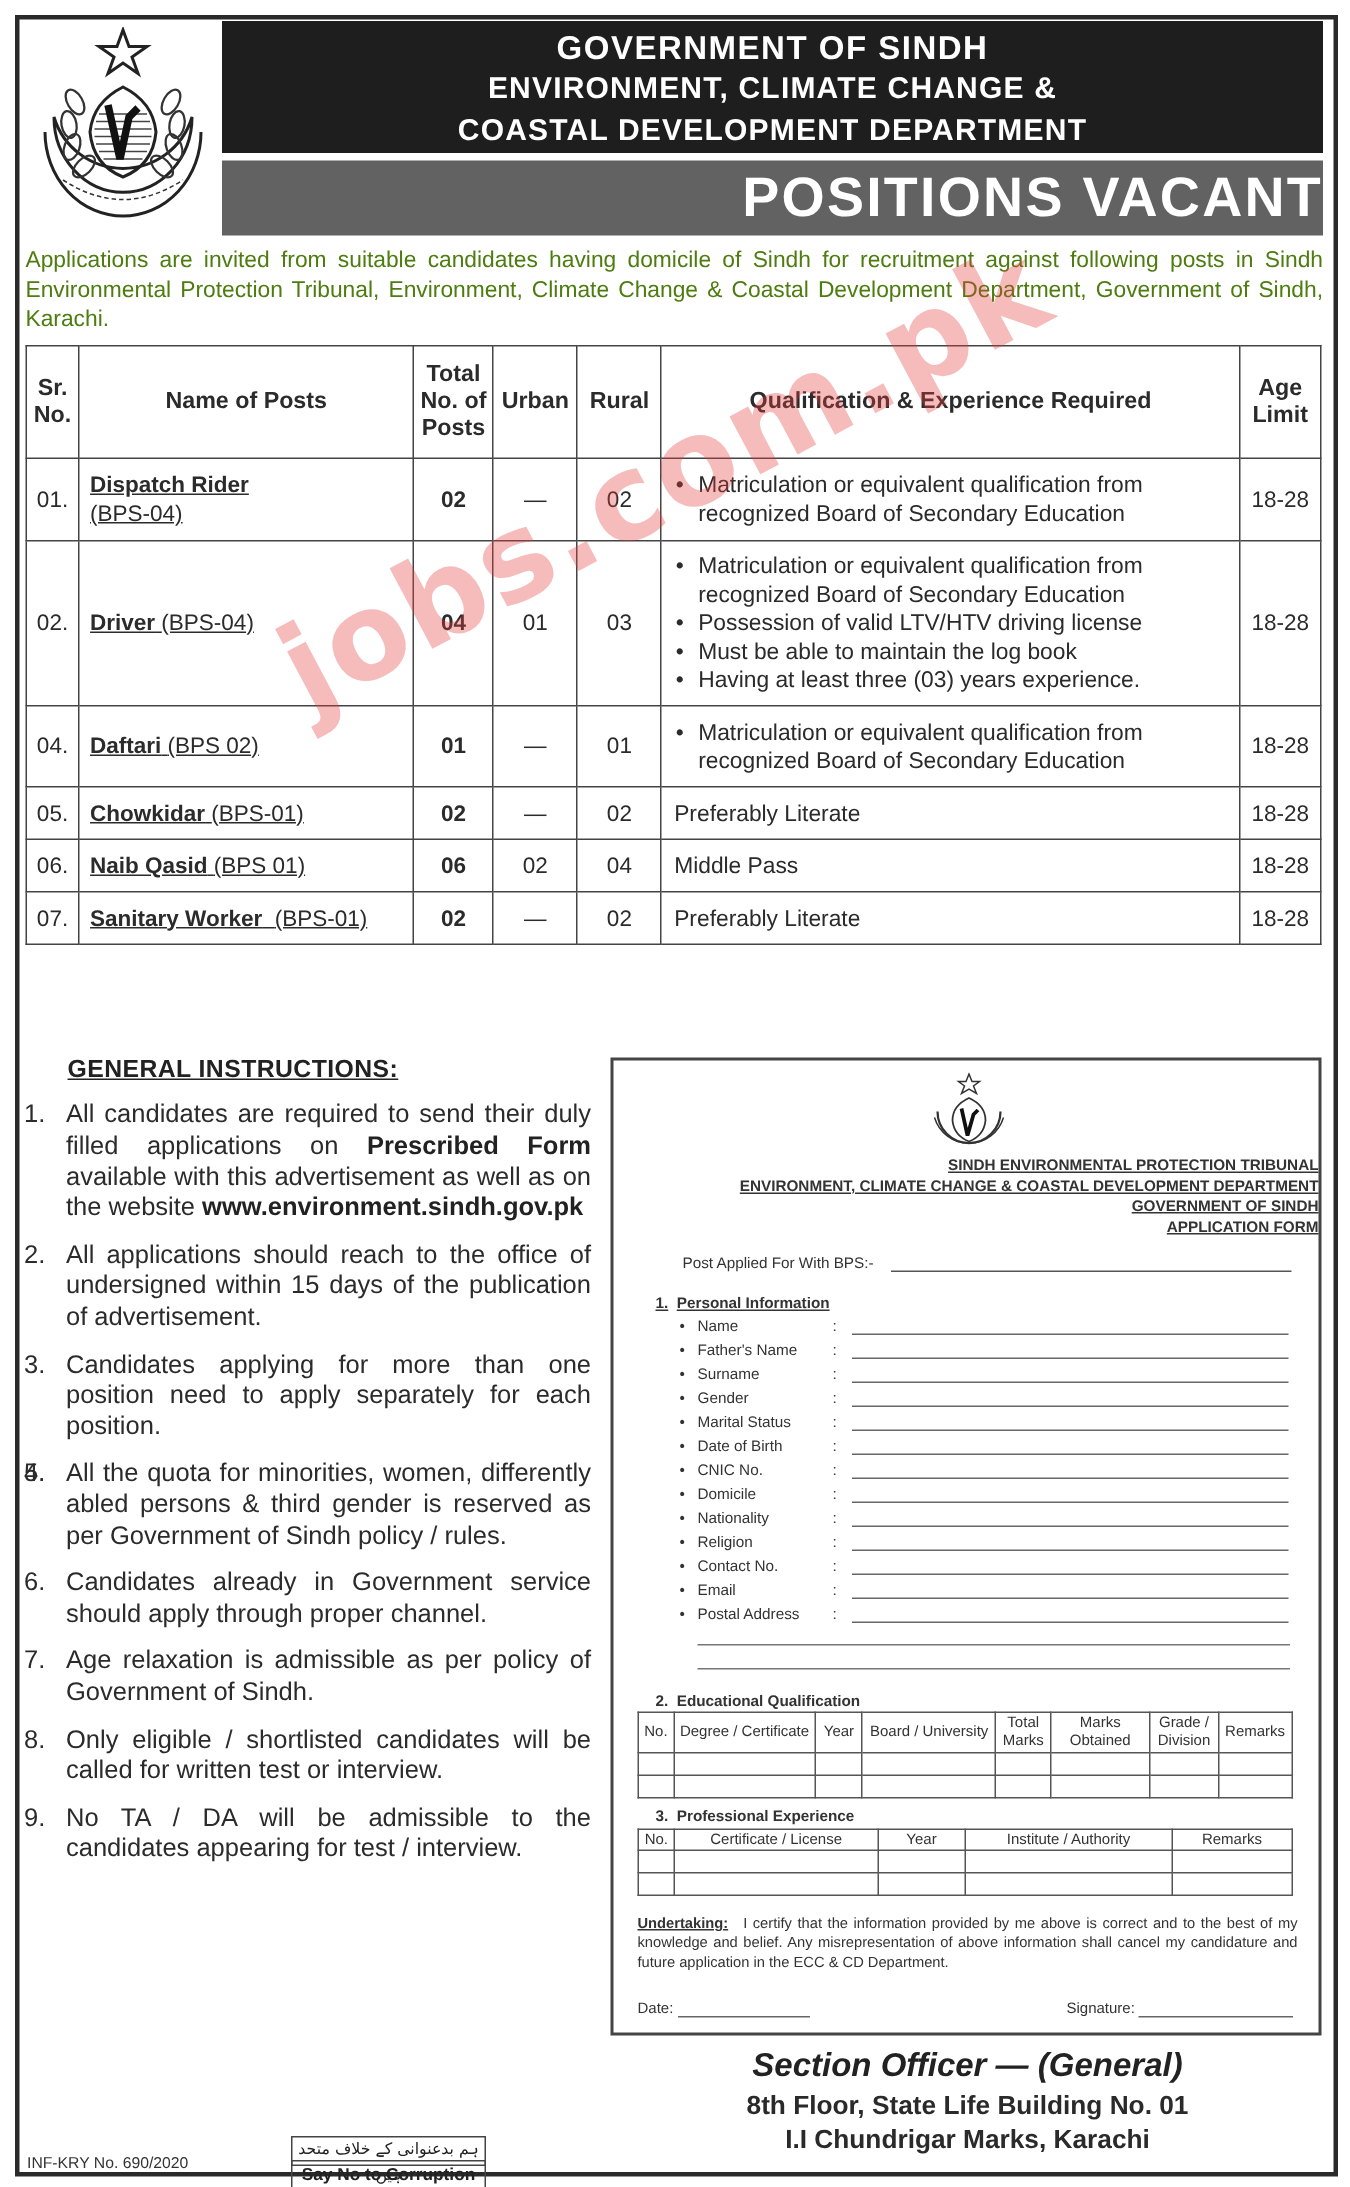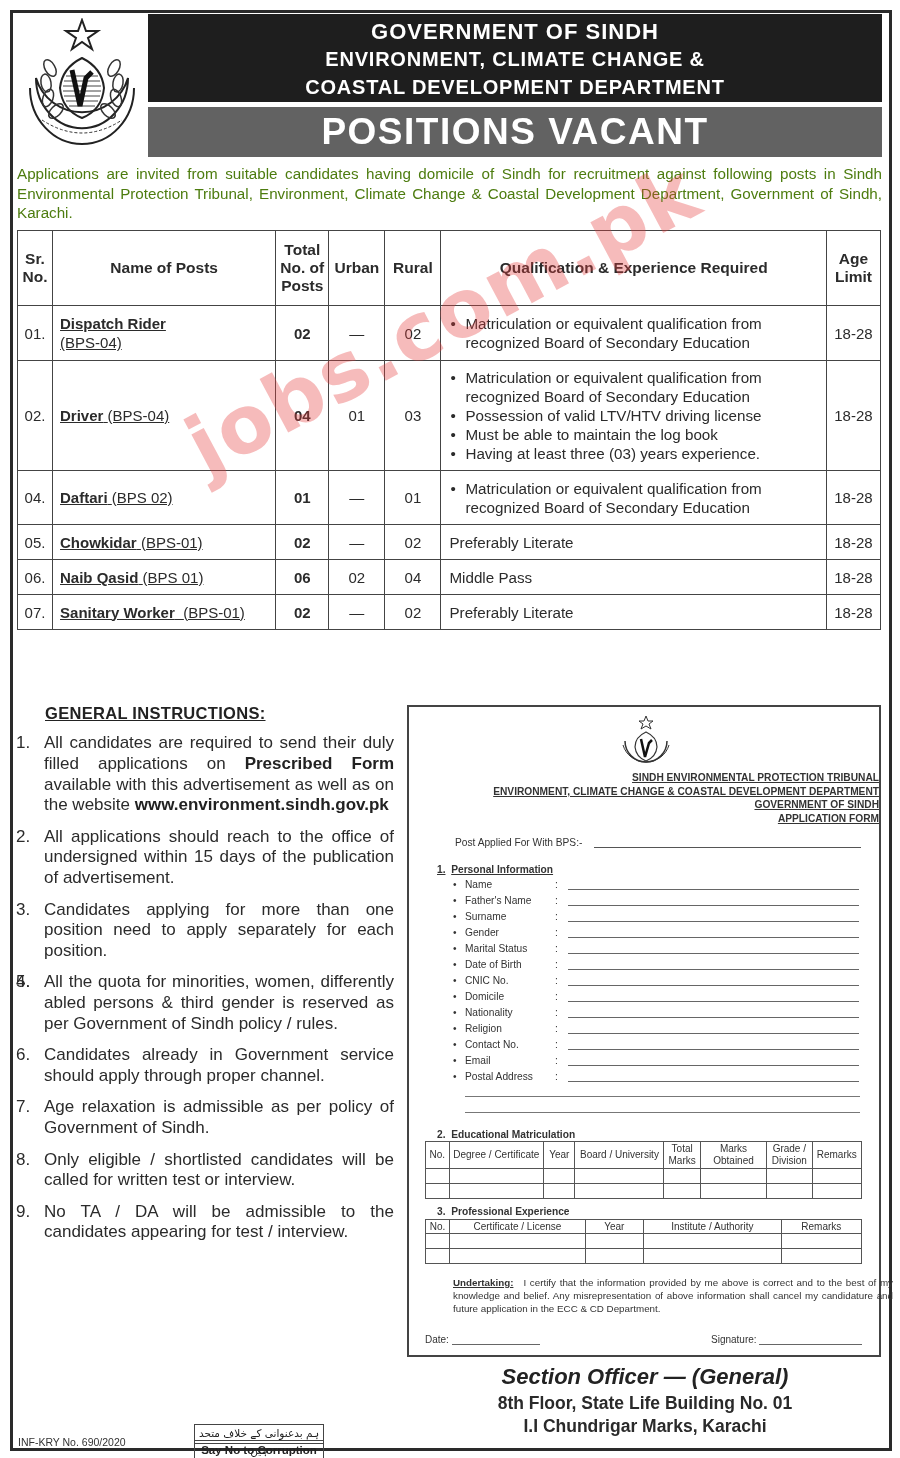--- a/index.html
+++ b/index.html
@@ -7,21 +7,21 @@
   body { font-family: "Liberation Sans", sans-serif; color: #222; position: relative; }
 
   .frame { position: absolute; left: 10px; top: 10px; width: 882px; height: 1441px; border: 3px solid #2a2a2a; }
 
   
   .logo { position: absolute; left: 22px; top: 18px; width: 120px; height: 138px; }
   .header-black { position: absolute; left: 148px; top: 14px; width: 734px; height: 88px; background: #1e1e1e; color: #fff; text-align: center; font-weight: bold; }
   .header-black .l1 { font-size: 22px; letter-spacing: 1px; margin-top: 6px; line-height: 24px; }
   .header-black .l2, .header-black .l3 { font-size: 20px; letter-spacing: 0.8px; line-height: 28px; }
   .header-black .l2 { margin-top: 1px; }
-  .header-grey { position: absolute; left: 148px; top: 107px; width: 734px; height: 50px; background: #626262; color: #fff; text-align: center; font-weight: bold; font-size: 37px; letter-spacing: 1.5px; line-height: 50px; }
+  .header-grey { position: absolute; left: 148px; top: 107px; width: 734px; height: 50px; background: #626262; color: #fff; text-align: right; font-weight: bold; font-size: 37px; letter-spacing: 1.5px; line-height: 50px; }
 
   .intro { position: absolute; left: 17px; top: 164px; width: 865px; font-size: 15.2px; line-height: 19.5px; text-align: justify; color: #4d7c0f; }
 
   
   table.posts { position: absolute; left: 17px; top: 230px; width: 864px; border-collapse: collapse; font-size: 15px; color: #2b2b2b; }
   table.posts th, table.posts td { border: 1.5px solid #444; vertical-align: middle; }
   table.posts th { font-weight: bold; font-size: 15.5px; text-align: center; line-height: 18px; height: 75px; }
   table.posts td.c { text-align: center; }
   table.posts td.b { font-weight: bold; }
   table.posts td.name { padding-left: 7px; line-height: 19px; text-decoration: underline; }
@@ -55,21 +55,21 @@
   .pi-row .lbl { position: absolute; left: 12px; }
   .pi-row .colon { position: absolute; left: 102px; }
   .pi-row .line { position: absolute; left: 115px; top: 10px; width: 291px; border-bottom: 1px solid #666; }
   .extra-line { position: absolute; left: 56px; width: 395px; border-bottom: 1px solid #777; }
 
   .sec-title { position: absolute; left: 28px; font-weight: bold; font-size: 10.2px; }
   table.ftable { position: absolute; left: 16px; border-collapse: collapse; font-size: 10px; color: #333; }
   table.ftable th, table.ftable td { border: 1px solid #555; text-align: center; font-weight: normal; line-height: 12px; }
   table.ftable td { height: 15px; }
 
-  .undertaking { position: absolute; left: 16px; top: 569px; width: 440px; font-size: 9.8px; line-height: 13.2px; text-align: justify; margin-left: 28px; }
+  .undertaking { position: absolute; left: 16px; top: 569px; width: 440px; font-size: 9.8px; line-height: 13.2px; text-align: justify; }
   .undertaking b { font-weight: bold; text-decoration: underline; margin-right: 10px; }
   .date { position: absolute; left: 16px; top: 627px; font-size: 10px; }
   .date-line { position: absolute; left: 43px; top: 637px; width: 88px; border-bottom: 1px solid #666; }
   .sig { position: absolute; left: 302px; top: 627px; font-size: 10px; }
   .sig-line { position: absolute; left: 350px; top: 637px; width: 103px; border-bottom: 1px solid #666; }
 
   
   .officer { position: absolute; left: 470px; top: 1364px; width: 350px; text-align: center; font-weight: bold; font-style: italic; font-size: 22px; color: #222; }
   .addr1 { position: absolute; left: 440px; top: 1393px; width: 410px; text-align: center; font-weight: bold; font-size: 17.5px; color: #2a2a2a; }
   .addr2 { position: absolute; left: 440px; top: 1416px; width: 410px; text-align: center; font-weight: bold; font-size: 17.5px; color: #2a2a2a; }
@@ -322,21 +322,21 @@
     </div>
   <div class="pi-row" style="top:364px">
       <span class="bul">•</span>
       <span class="lbl">Postal Address</span>
       <span class="colon">:</span>
       <span class="line"></span>
     </div>
   <div class="extra-line" style="top:389px"></div>
   <div class="extra-line" style="top:405px"></div>
 
-  <div class="sec-title" style="top:422px"><span>2.</span>&nbsp;&nbsp;<span>Educational Matriculation</span></div>
+  <div class="sec-title" style="top:422px"><span>2.</span>&nbsp;&nbsp;<span>Educational Qualification</span></div>
   <table class="ftable" style="top:434px; width:437px;">
     <tbody>
         <tr style="height:27px">
       <th style="width:24px">No.</th>
       <th style="width:98px">Degree / Certificate</th>
       <th style="width:32px">Year</th>
       <th style="width:92px">Board / University</th>
       <th style="width:37px">Total Marks</th>
       <th style="width:68px">Marks Obtained</th>
       <th style="width:46px">Grade / Division</th>

